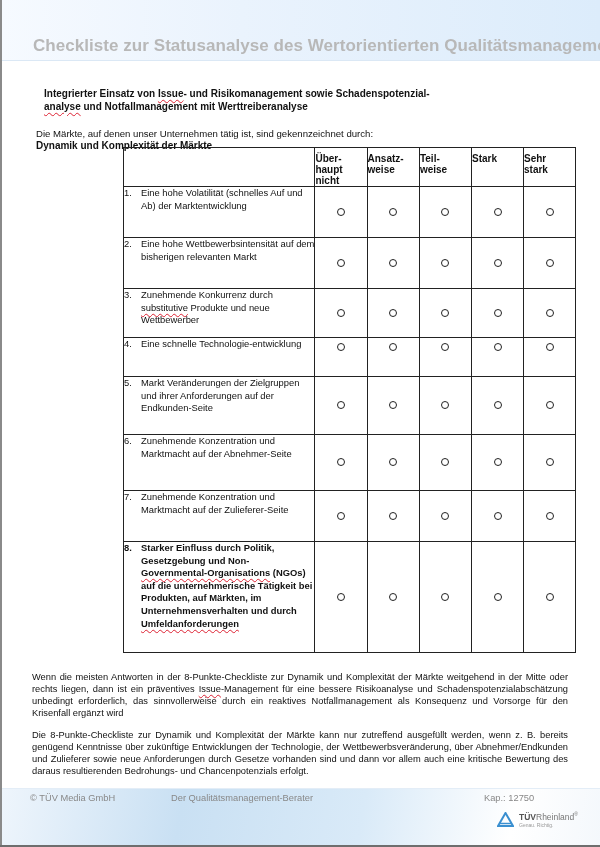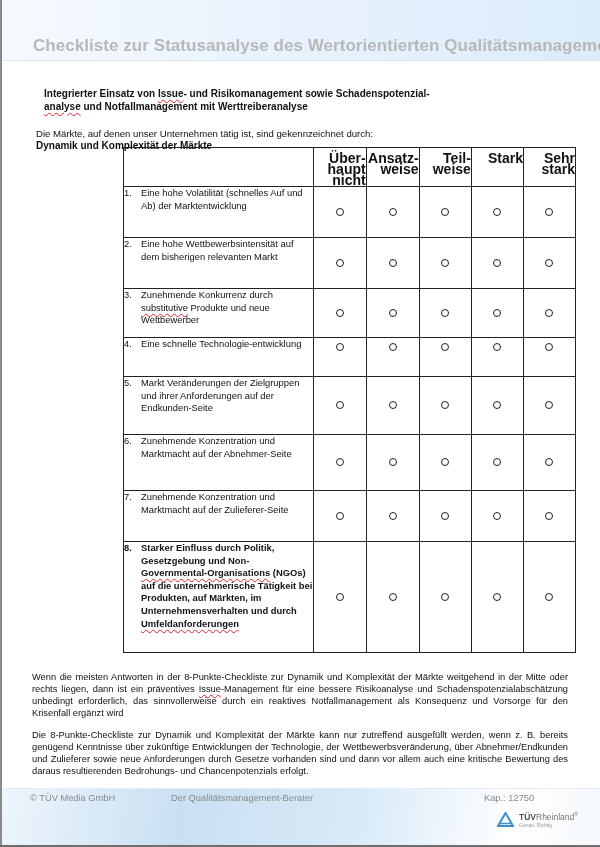--- a/index.html
+++ b/index.html
@@ -36,22 +36,22 @@
 
   table.checklist {
     position: absolute; left: 123px; top: 147px;
     border-collapse: collapse; width: 453px;
     font-size: 9.4px;
   }
   table.checklist td, table.checklist th {
     border: 1.5px solid #222; padding: 0;
   }
   table.checklist th {
-    font-weight: bold; text-align: right; vertical-align: top;
-    padding-top: 5px; line-height: 11px; font-size: 14px;
+    font-weight: bold; text-align: left; vertical-align: top;
+    padding-top: 5px; line-height: 11px; font-size: 10px;
   }
   th.col-item { width: 193px; }
   th.col-opt { width: 52px; }
   td.item {
     vertical-align: top; padding: 4px 4px 2px 6px; line-height: 12.6px;
   }
   .item-wrap { display: flex; }
   .item-num { width: 17px; flex: 0 0 17px; }
   .item-text { flex: 1; }
   .row8 { font-weight: bold; }

